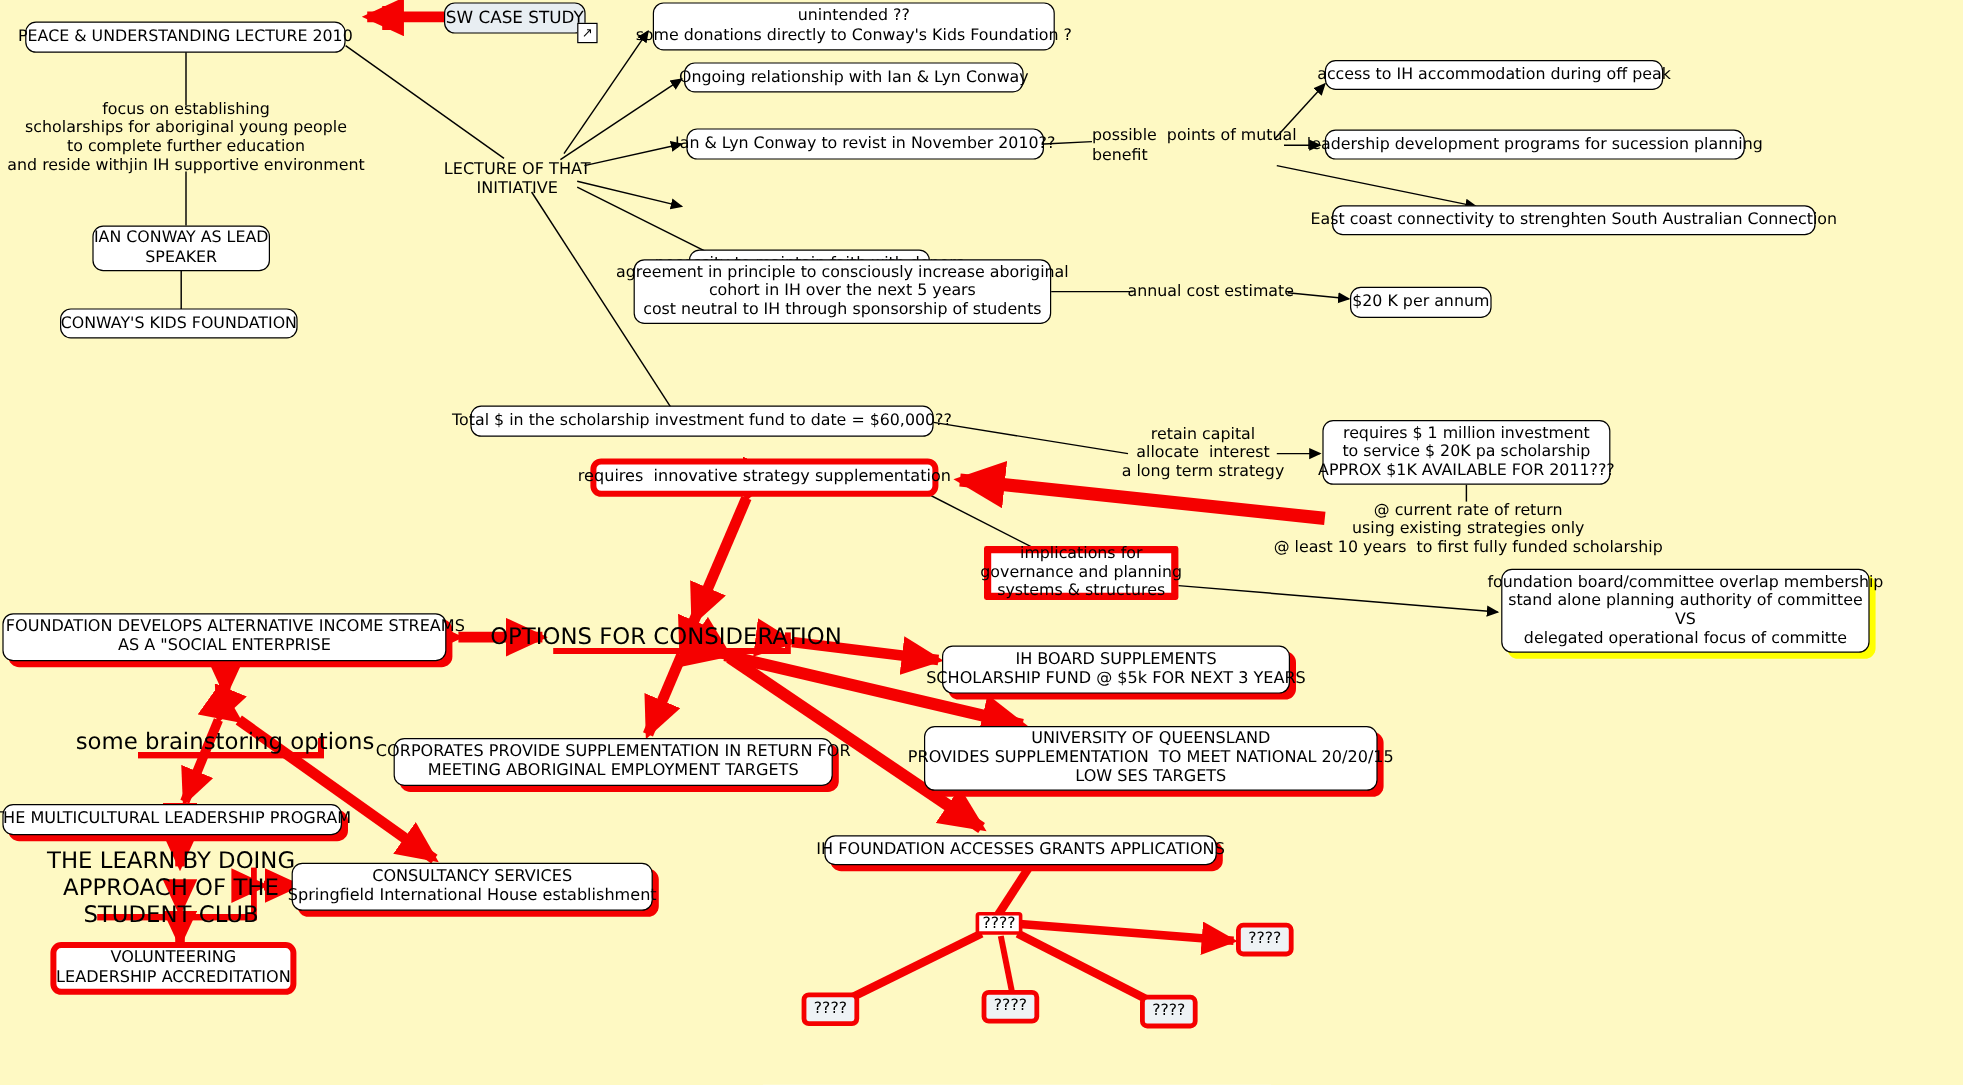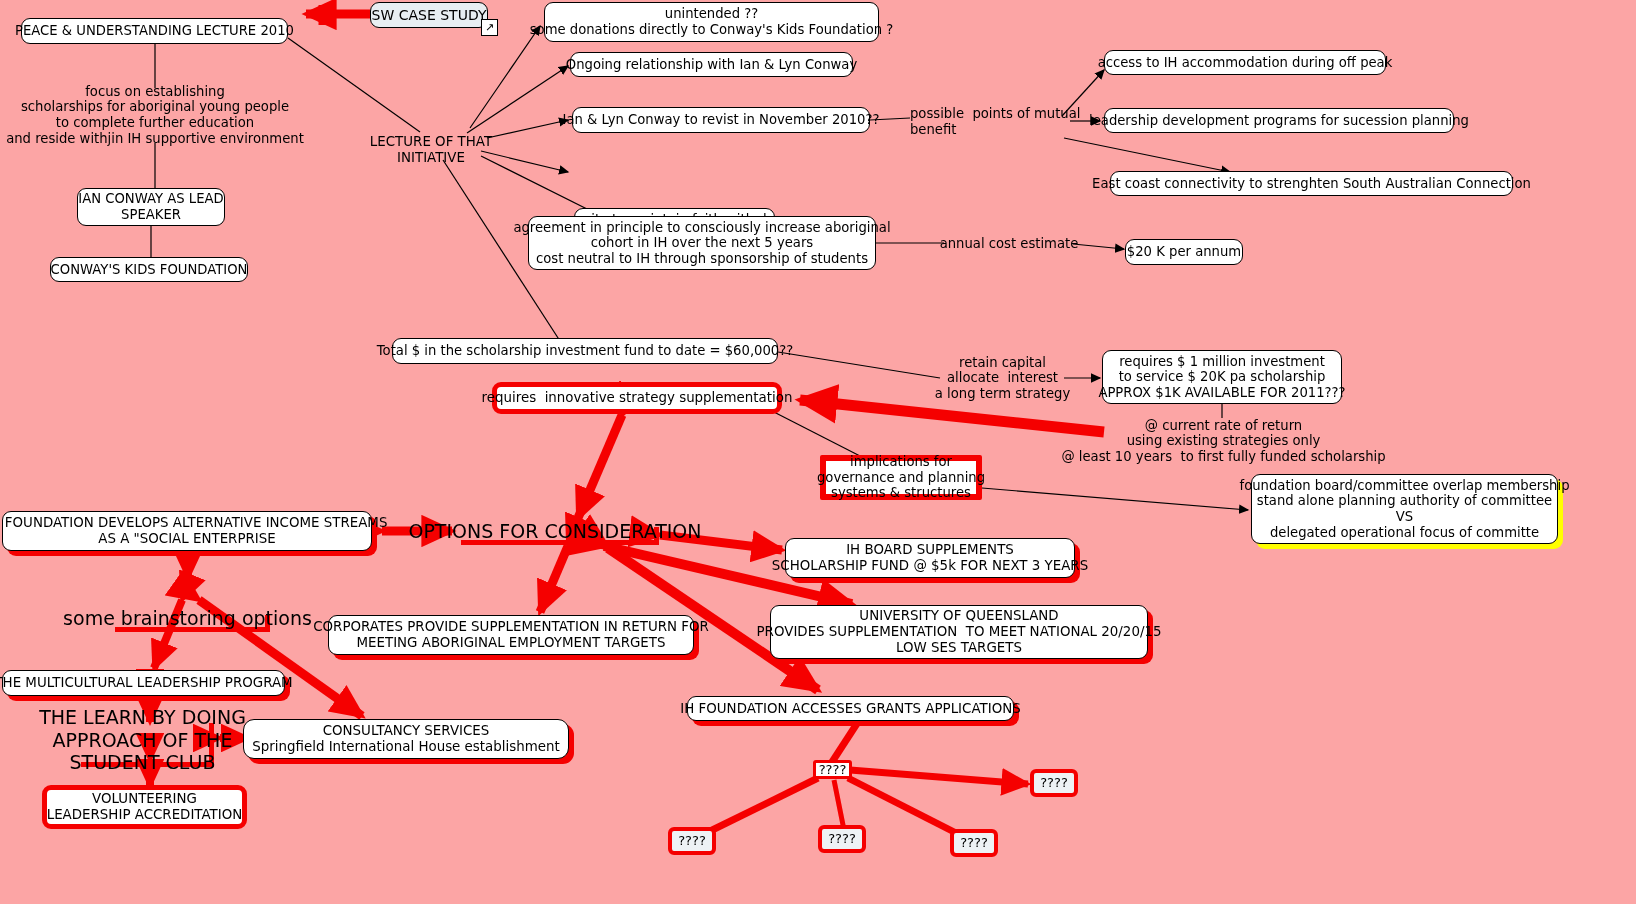--- a/index.html
+++ b/index.html
@@ -1,17 +1,17 @@
 <!DOCTYPE html>
 <html><head>
 <meta charset="utf-8">
 <style>
   html,body{margin:0;padding:0;background:#ffffff;}
   body{width:1636px;height:904px;overflow:hidden;font-family:"DejaVu Sans",sans-serif;}
-  #canvas{position:relative;width:1636px;height:904px;background:#fca5a5;}
+  #canvas{position:relative;width:1636px;height:904px;background:#fef9c3;}
   #edges{position:absolute;left:0;top:0;width:1636px;height:904px;pointer-events:none;}
 
   .node{position:absolute;box-sizing:border-box;display:flex;align-items:center;
         justify-content:center;text-align:center;line-height:1.18;color:#000;
         font-family:"DejaVu Sans",sans-serif;white-space:pre;}
 
   
   .n-plain{background:#fff;border:1.3px solid #000;border-radius:9px;font-size:13.2px;}
 
   
@@ -226,21 +226,21 @@
   <div class="node n-redshadow" style="left:770px;top:605px;width:378px;height:54px;">UNIVERSITY OF QUEENSLAND
 PROVIDES SUPPLEMENTATION  TO MEET NATIONAL 20/20/15
 LOW SES TARGETS</div>
 
   <div class="node n-redshadow" style="left:2px;top:670px;width:283px;height:26px;">THE MULTICULTURAL LEADERSHIP PROGRAM</div>
 
   <div class="node n-textred" style="left:76px;top:718px;width:133px;height:44px;">THE LEARN BY DOING
 APPROACH OF THE
 STUDENT CLUB</div>
 
-  <div class="node n-redshadow" style="left:243px;top:719px;width:326px;height:40px;border-radius:11px;">CONSULTANCY SERVICES
+  <div class="node n-redshadow" style="left:243px;top:719px;width:301px;height:40px;">CONSULTANCY SERVICES
 Springfield International House establishment</div>
 
   <div class="node n-redborder" style="left:42px;top:785px;width:205px;height:44px;">VOLUNTEERING
 LEADERSHIP ACCREDITATION</div>
 
   <div class="node n-redshadow" style="left:687px;top:696px;width:327px;height:25px;">IH FOUNDATION ACCESSES GRANTS APPLICATIONS</div>
 
   <div class="node n-q0" style="left:813px;top:760px;width:39px;height:19px;">????</div>
 
   <div class="node n-q" style="left:1030px;top:769px;width:48px;height:28px;">????</div>

